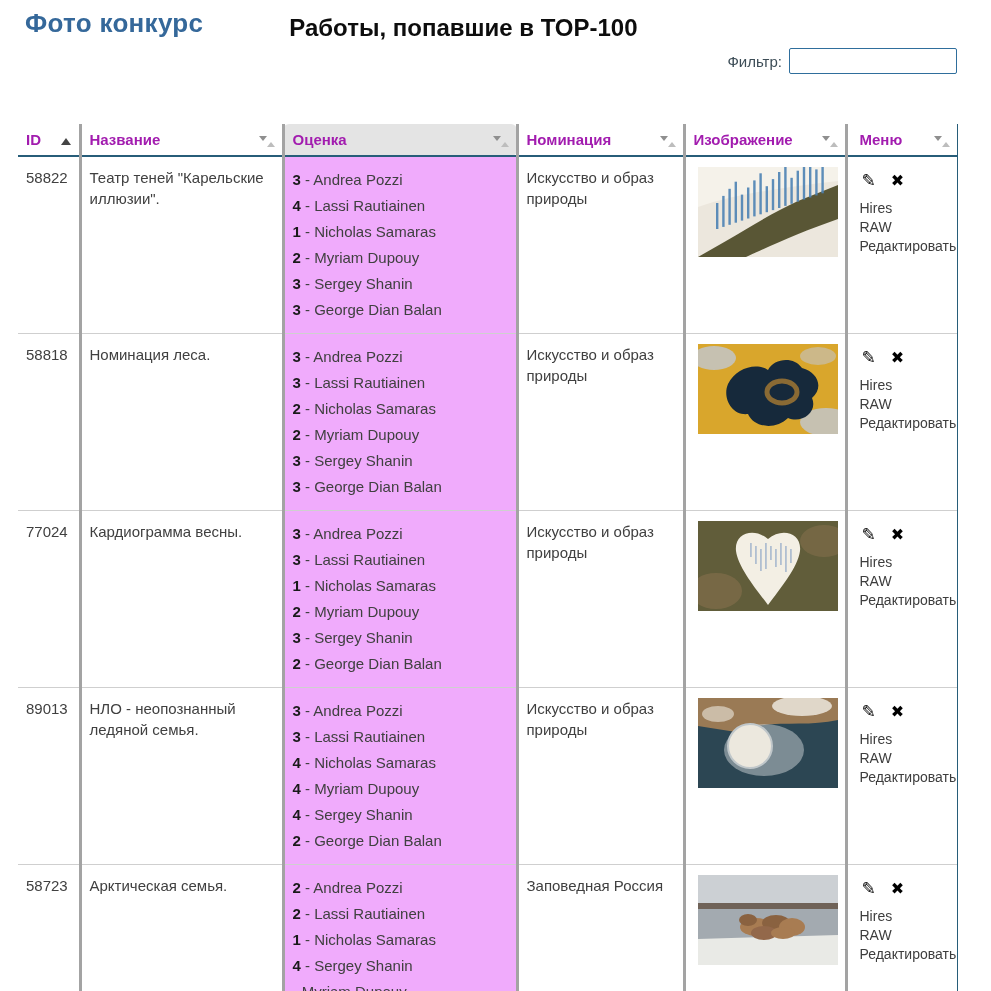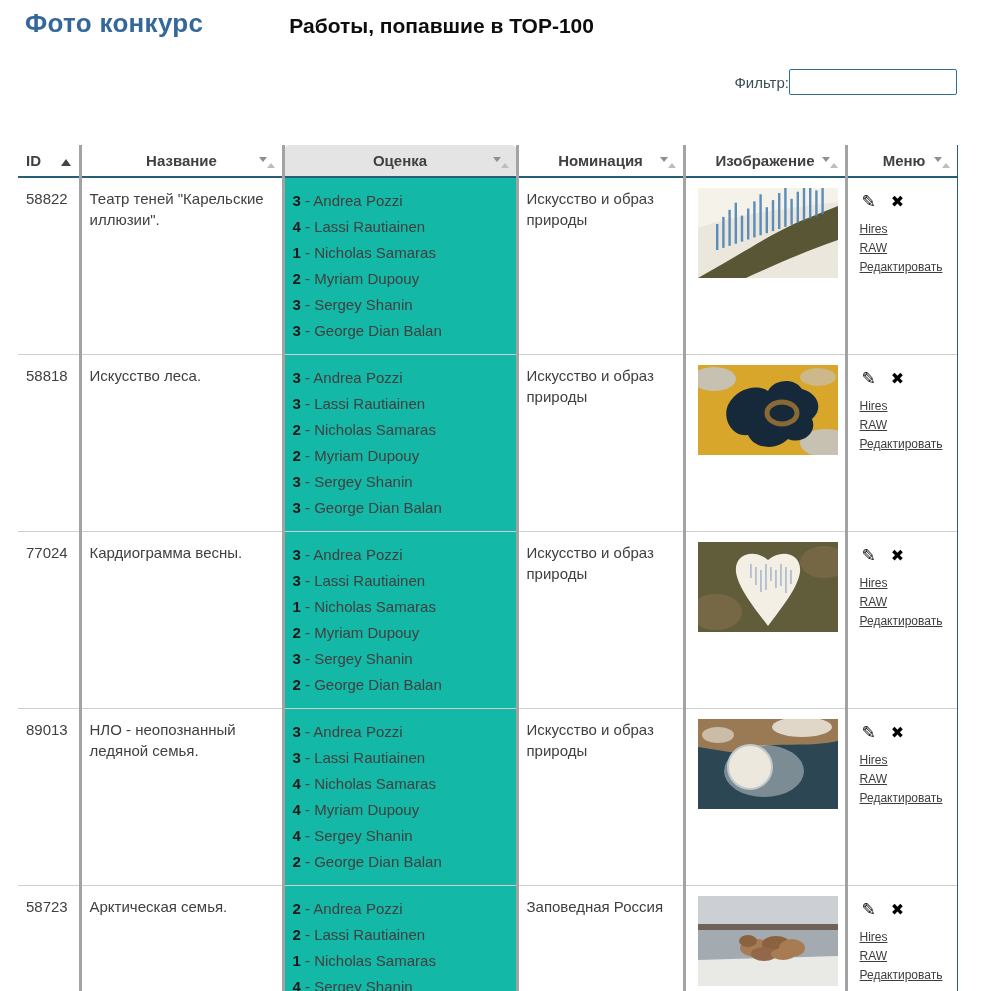--- a/index.html
+++ b/index.html
@@ -5,47 +5,47 @@
   * { margin:0; padding:0; box-sizing:border-box; }
   html,body { background:#fff; }
   body {
     width:991px; height:991px; overflow:hidden;
     font-family:"Liberation Sans","DejaVu Sans",sans-serif;
     color:#404040;
   }
   
   .topbar { display:flex; align-items:flex-start; padding:8px 0 0 25px; }
   .logo { font-size:26px; font-weight:bold; color:#35689a; letter-spacing:.3px; }
-  .page-title { font-size:21px; font-weight:bold; color:#0d0d0d; margin-left:86px; margin-top:6px; }
-  .filter-bar { display:flex; justify-content:flex-end; align-items:center; padding-right:34px; margin-top:30px; }
+  .page-title { font-size:24px; font-weight:bold; color:#0d0d0d; margin-left:86px; margin-top:6px; }
+  .filter-bar { display:flex; justify-content:flex-end; align-items:center; gap:7px; padding-right:34px; margin-top:6px; }
   .filter-bar label { font-size:15px; color:#3d4d57; }
   .filter-bar input {
     width:168px; height:26px; border:1px solid #2f6e9c; border-radius:2px;
     font-size:14px; padding:0 6px; font-family:inherit; color:#333; outline:none; background:#fff;
   }
   
   table { border-collapse:collapse; table-layout:fixed; width:939px; margin:50px 18px 0 18px; }
   col.c-id  { width:62px; }  col.c-title { width:203px; } col.c-score { width:234px; }
   col.c-nom { width:167px; } col.c-img  { width:162px; } col.c-menu { width:111px; }
   th {
-    text-align:center; font-size:15px; font-weight:bold; color:#404040;
+    text-align:left; font-size:15px; font-weight:bold; color:#a21caf;
     padding:7px 8px; height:32px; position:relative;
     border-bottom:2px solid #275d79; white-space:nowrap;
   }
   th + th, td + td { border-left:3px solid #a3a3a3; }
   th:last-child, td:last-child { border-right:1px solid #275d79;padding-left:12px; }
   th.hl { background:#e4e4e4;border-radius:6px; }
   td {
     vertical-align:top; font-size:15px; line-height:1.4; color:#404040;
     padding:10px 8px;
   }
   tbody tr { height:163px; }
   tbody tr + tr td { border-top:1px solid #cfcfcf; }
   tbody tr:last-child td { border-bottom:2px solid #b9c5cd; }
-  td.col-scores { background:#14b8a6; }
+  td.col-scores { background:#f0abfc; }
   .score-line { line-height:26px; white-space:nowrap; }
   .score-line b { color:#1a1a1a; }
   
   .sort-asc {
     display:inline-block; width:0; height:0; margin-left:20px; vertical-align:middle;
     border-left:5px solid transparent; border-right:5px solid transparent;
     border-bottom:7px solid #444;
   }
   .sort-both { position:absolute; right:7px; top:11px; width:16px; height:13px; }
   .sort-both .dn {
@@ -56,21 +56,21 @@
   .sort-both .up {
     position:absolute; right:0; bottom:1px; width:0; height:0;
     border-left:4px solid transparent; border-right:4px solid transparent;
     border-bottom:5px solid #bdbdbd;
   }
   
   .menu-icons { display:flex; align-items:center; gap:15px; margin:2px 0 6px 2px;
     font-family:"DejaVu Sans",sans-serif; }
   .icon-pencil { font-size:17px; color:#000; cursor:pointer; }
   .icon-x { font-size:16px; font-weight:bold; color:#000; cursor:pointer; }
-  .menu-link { display:block; font-size:12px; color:#3d3d3d; text-decoration:underline;
+  .menu-link { display:block; font-size:14px; color:#3d3d3d; 
     line-height:18px; margin-bottom:1px; cursor:pointer; }
   .menu-link.edit { }
   
   .thumb { width:140px; height:90px; margin-left:4px; overflow:hidden; }
   .thumb svg { display:block; }
 </style>
 </head>
 <body>
 
 <div class="topbar">
@@ -179,21 +179,21 @@
         <span class="icon-pencil">✎</span>
         <span class="icon-x">✖</span>
       </div>
       <a class="menu-link">Hires</a>
       <a class="menu-link">RAW</a>
       <a class="menu-link edit">Редактировать</a>
     </td>
   </tr>
       <tr>
     <td class="col-id">58818</td>
-    <td class="col-title">Искусство леса.</td>
+    <td class="col-title">Номинация леса.</td>
     <td class="col-scores">
           <div class="score-line"><b>3</b> - Andrea Pozzi</div>
           <div class="score-line"><b>3</b> - Lassi Rautiainen</div>
           <div class="score-line"><b>2</b> - Nicholas Samaras</div>
           <div class="score-line"><b>2</b> - Myriam Dupouy</div>
           <div class="score-line"><b>3</b> - Sergey Shanin</div>
           <div class="score-line"><b>3</b> - George Dian Balan</div>
         </td>
     <td class="col-nom">Искусство и образ природы</td>
     <td class="col-img">

